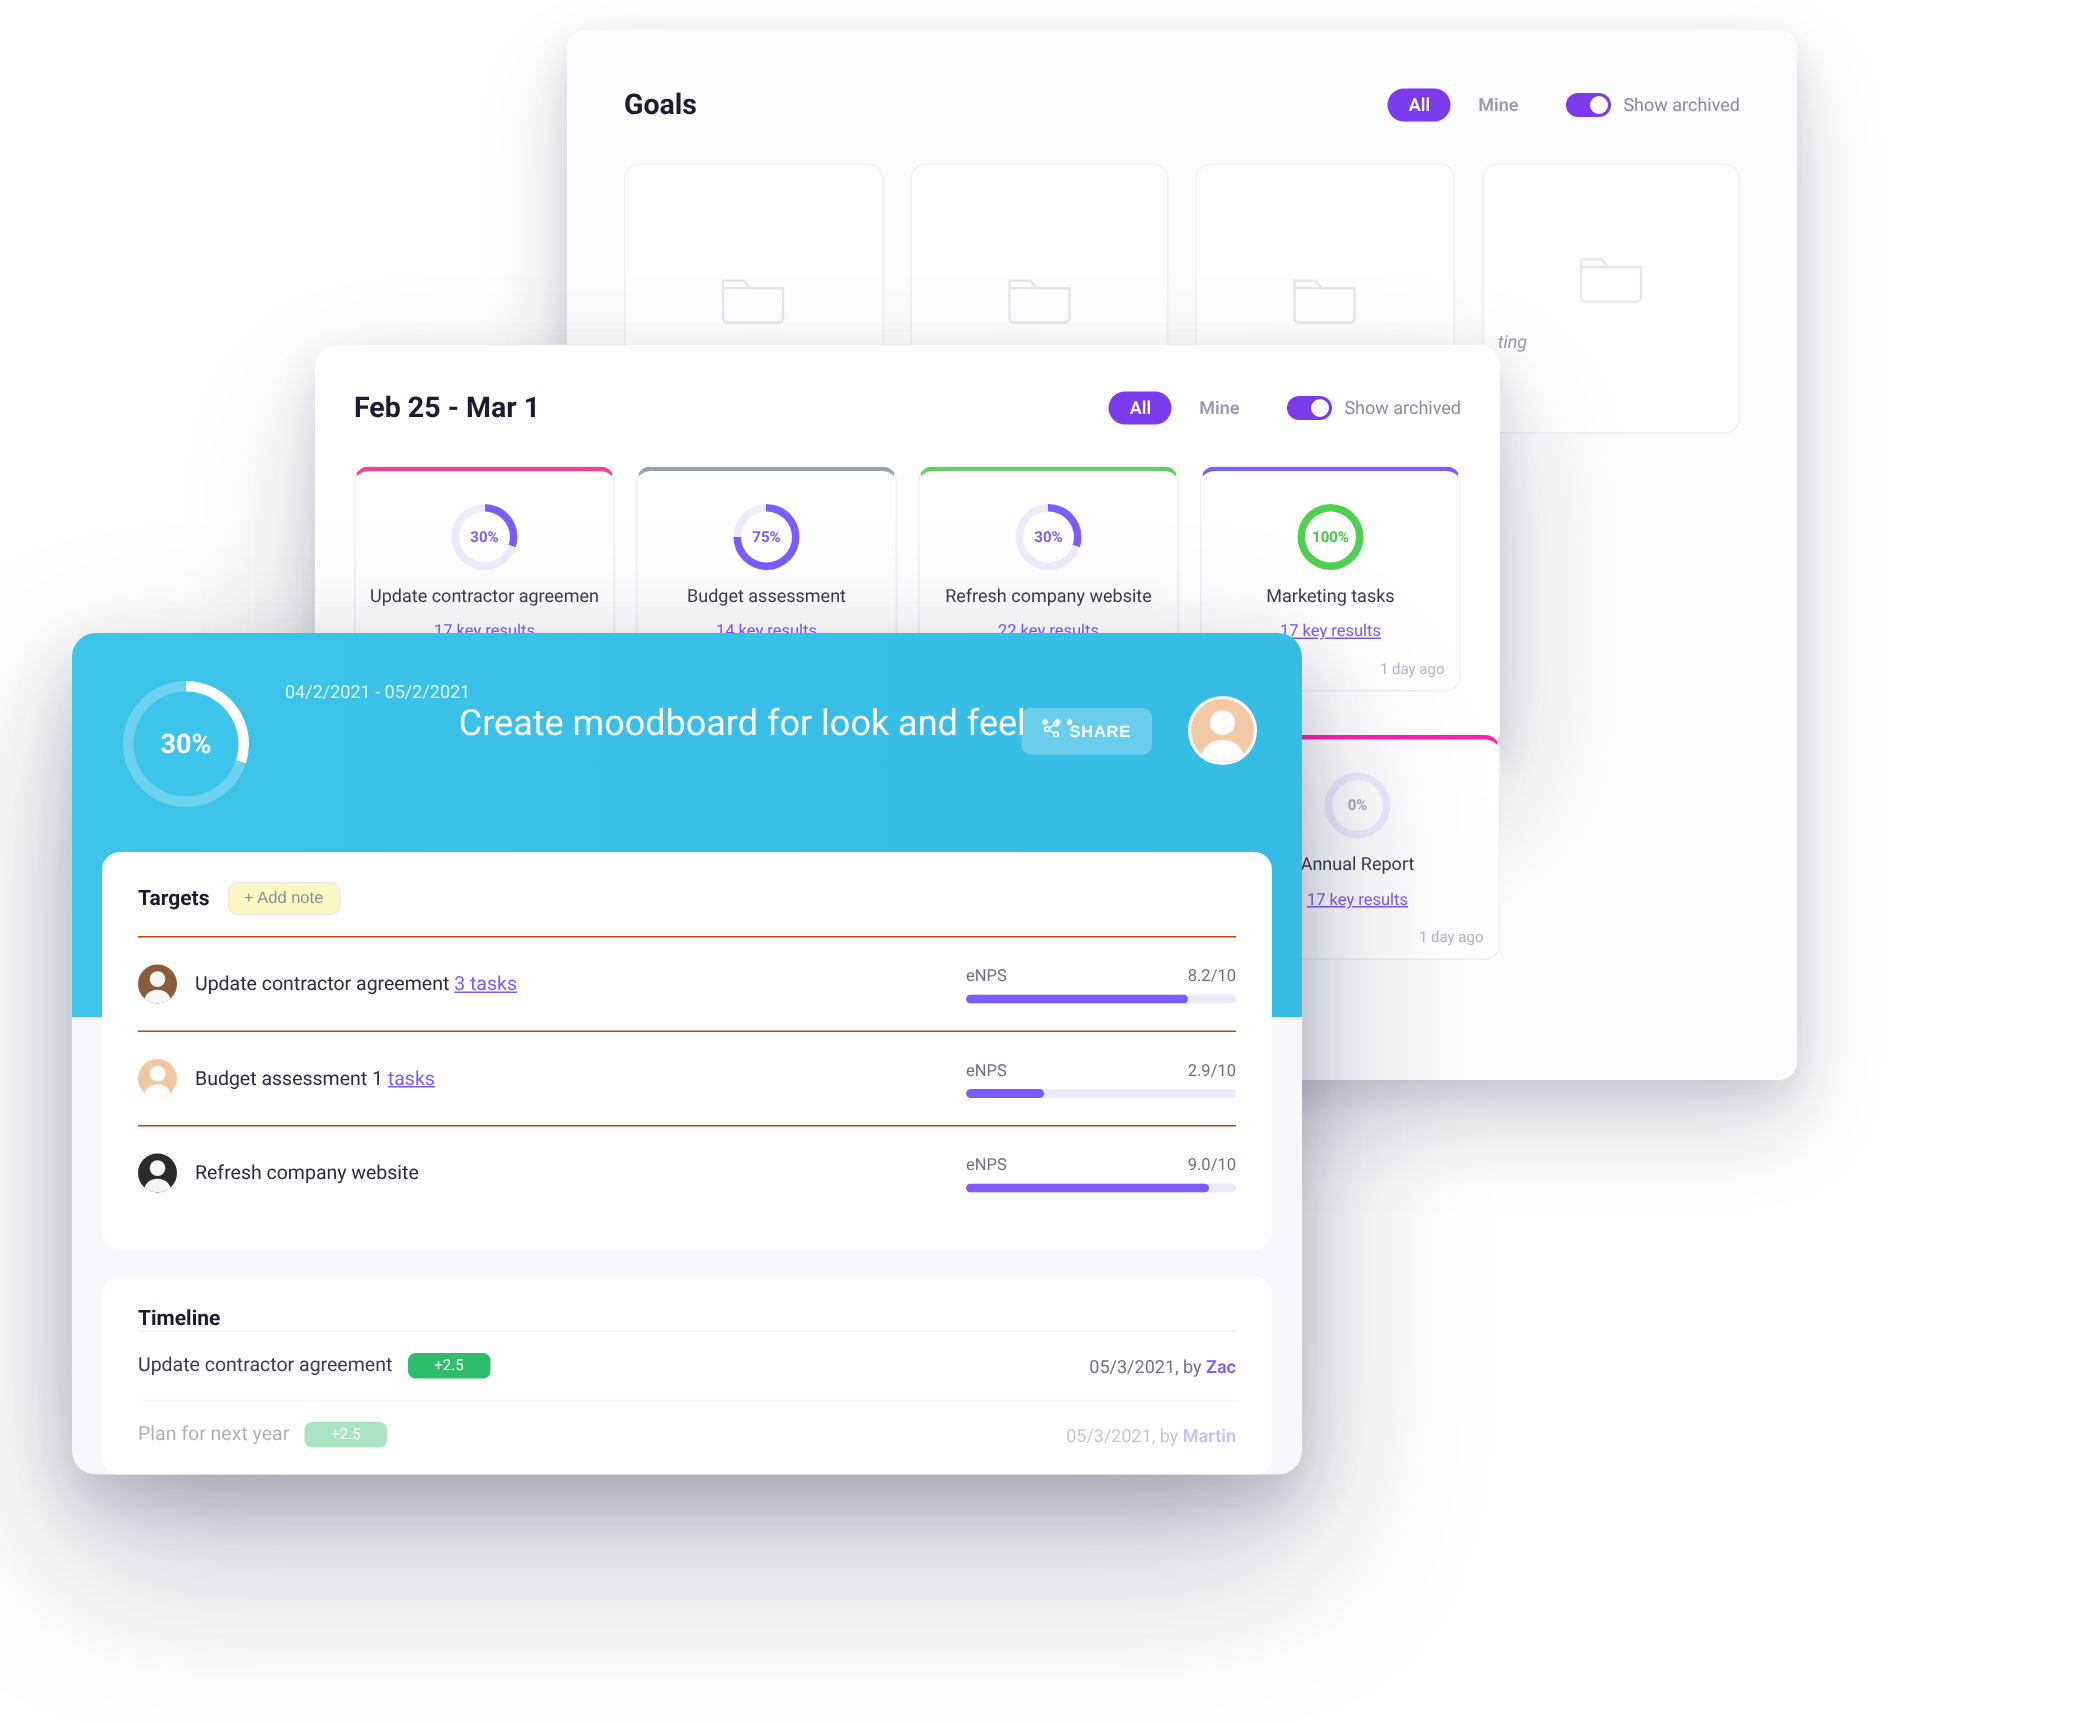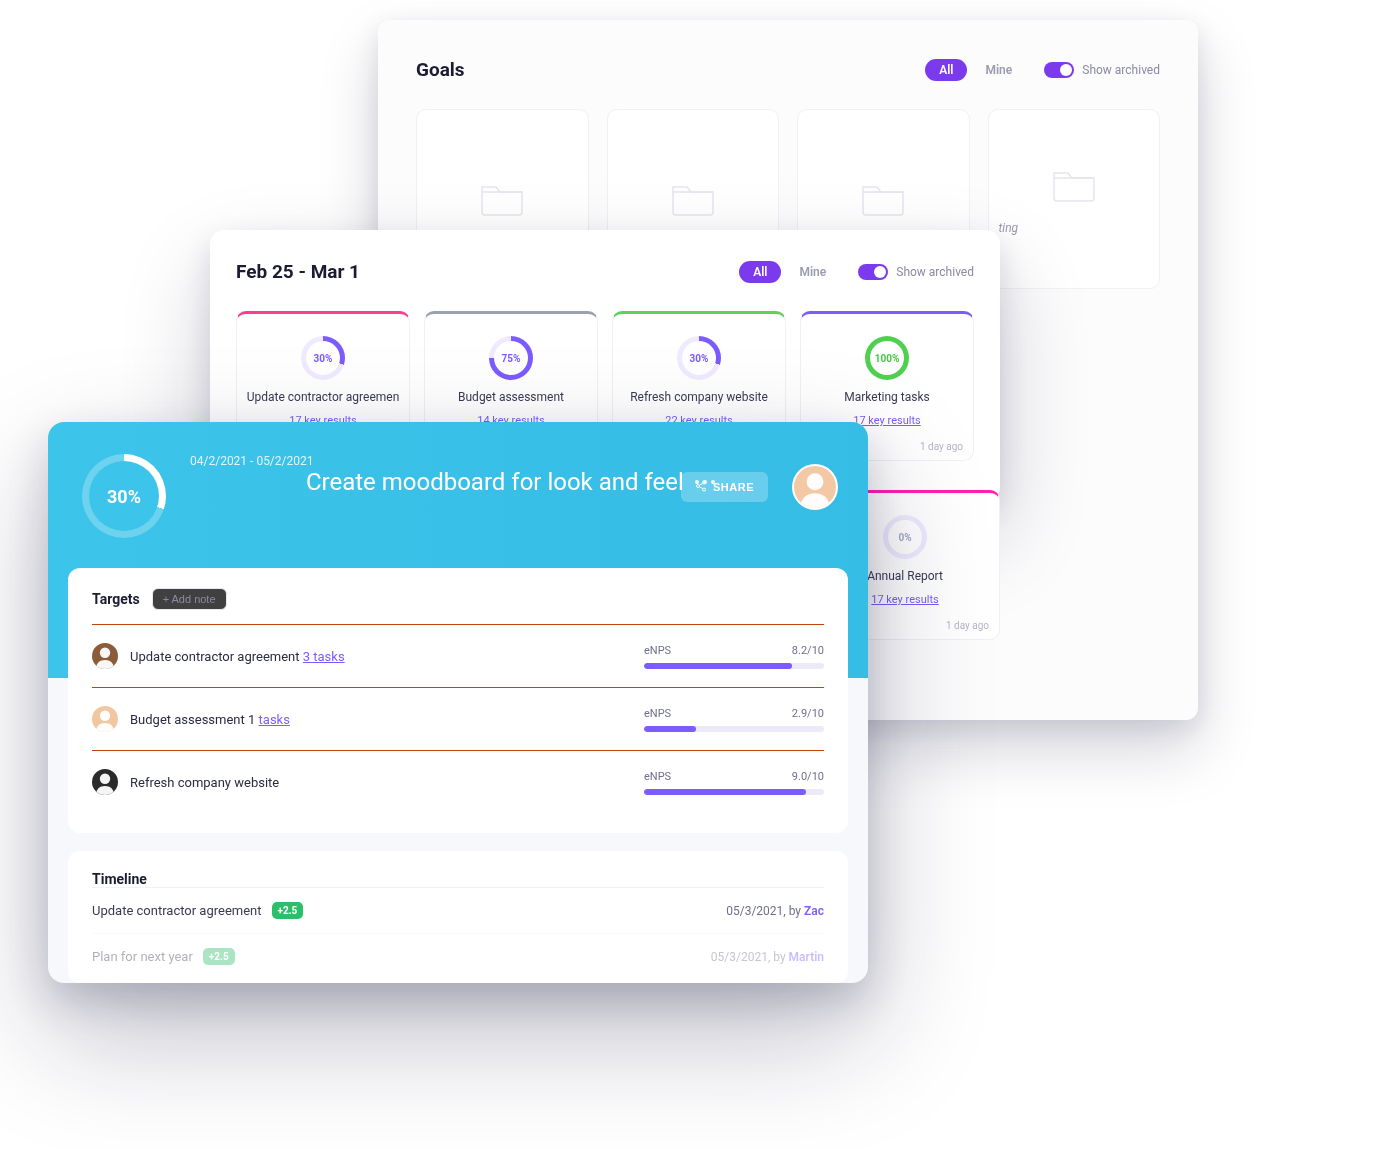--- a/index.html
+++ b/index.html
@@ -184,21 +184,21 @@
       margin: 0 20px 18px 20px;
       border-radius: 12px;
       padding: 20px 24px;
     }
     .targets-card { margin-top: -110px; position: relative; z-index: 2; }
 
     .section-row { display: flex; align-items: center; gap: 12px; margin-bottom: 14px; }
     .section-title { font-size: 14px; font-weight: 700; color: #1b1b33; }
     .add-note {
       font-size: 11px; color: #8a8aa3; border: 1px solid #e8e8f0;
-      border-radius: 6px; padding: 4px 10px; background: #404040; cursor: pointer;
+      border-radius: 6px; padding: 4px 10px; background: #fef9c3; cursor: pointer;
     }
 
     .target-row {
       display: flex; align-items: center; gap: 12px;
       padding: 18px 0; border-top: 1px solid #c2410c;
     }
     .target-row:first-of-type { border-top: none; padding-top: 8px; }
     .avatar-sm {
       width: 26px; height: 26px; border-radius: 50%;
       flex-shrink: 0; overflow: hidden;
@@ -216,22 +216,22 @@
 
     .timeline-card { margin-bottom: 0; padding-bottom: 4px; }
     .timeline-row {
       display: flex; align-items: center; gap: 10px;
       padding: 14px 0; border-top: 1px solid #f1f1f7;
       font-size: 13px; color: #3a3a55;
     }
     .timeline-row.faded { opacity: 0.4; }
     .timeline-row:first-of-type { border-top: none; margin-top: 8px; }
     .badge {
-      font-size: 10px; font-weight: 700; color: #fff;
-      background: #2ebd6b; border-radius: 5px; padding: 3px 6px;
+      font-size: 10px; font-weight: 400; color: #fff;
+      background: #2ebd6b; border-radius: 5px; padding: 3px 18px;
     }
     .tl-right { margin-left: auto; font-size: 12px; color: #6f6f8d; }
     .tl-right .author { color: #7c5cff; font-weight: 600; }
 
     
     .person { fill: rgba(255,255,255,0.95); }
   </style>
 </head>
 <body>
 

